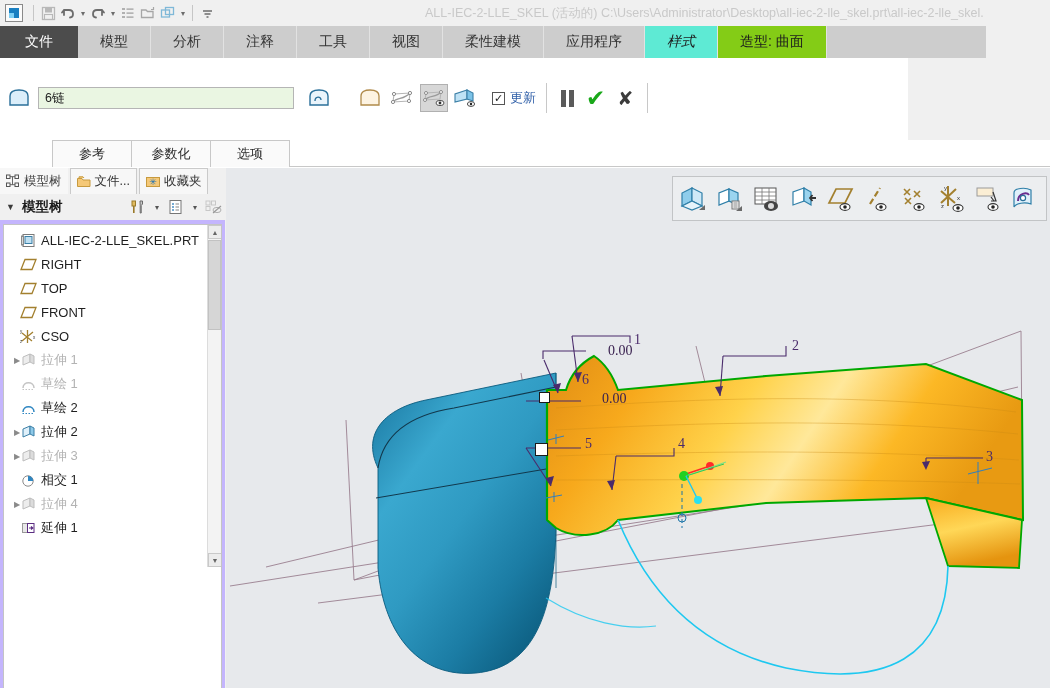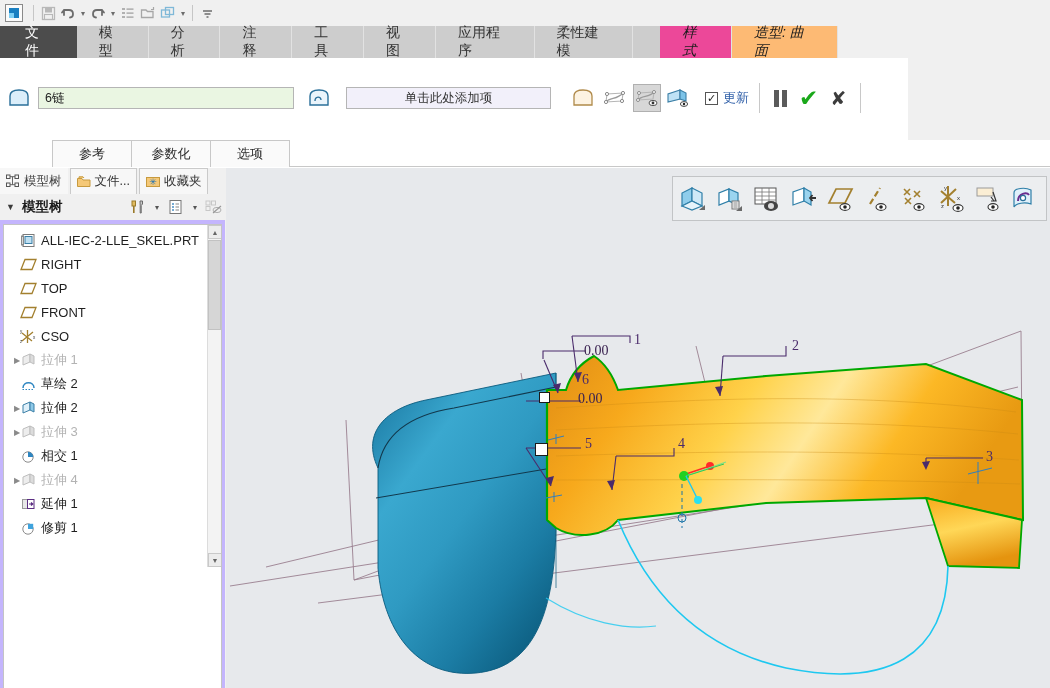--- a/index.html
+++ b/index.html
@@ -33,33 +33,33 @@
   }
   .qa-btn.dim { color: #b8b8b8; }
   .qa-caret { font-size: 8px; color: #6c6c6c; padding: 0 3px; }
   .title-text {
     position: absolute; left: 425px; top: 5px; width: 625px;
     color: #c9c9c9; font-size: 12.5px; white-space: nowrap; overflow: hidden;
   }
 
   
   .ribbon-tabs {
-    position: absolute; top: 26px; left: 0; width: 838px; height: 32px;
+    position: absolute; top: 26px; left: 0; width: 986px; height: 32px;
     background: #cdcdcd;
     display: flex; align-items: stretch;
     font-size: 14px;
   }
   .rtab {
     display: flex; align-items: center; justify-content: center;
     padding: 16px 22px; color: #333; cursor: default;
     border-right: 1px solid #e2e2e2;
   }
   .rtab.file { background: #4c4c4c; color: #fff; padding: 0 25px; border-right: none;}
-  .rtab.style-active { background: #ec4899; color: #1d1d1d; font-style: italic; margin-left: 27px; }
-  .rtab.contextual { background: #fdba74; color: #1d1d1d; font-style: italic; border-right: none; }
+  .rtab.style-active { background: #5eead4; color: #1d1d1d; font-style: italic; }
+  .rtab.contextual { background: #84cc16; color: #1d1d1d; border-right: none; }
   .ribbon-tail { flex: 1; background: #cdcdcd; border-left: 1px solid #e2e2e2;}
 
   
   .dashboard {
     position: absolute; top: 58px; left: 0; width: 908px; height: 82px;
     background: #fff;
     border-bottom: 1px solid #ffffff;
   }
   .dash-row {
     position: absolute; top: 20px; left: 0; width: 1050px; height: 40px;
@@ -160,21 +160,21 @@
   
   .gtoolbar {
     position: absolute; top: 176px; left: 672px; height: 45px;
     background: #eceef0; border: 1px solid #c2c4c6;
     display: flex; align-items: center; padding: 0 2px; gap: 1px;
   }
   .gbtn { width: 36px; height: 40px; display:flex;align-items:center;justify-content:center;}
 
   
   .lbl { position: absolute; color: #4a2b6b; font-size: 14px; font-family: "Liberation Serif", serif;}
-  .dimtxt { position:absolute; color:#3a2250; font-size:14px; font-family:"Liberation Serif", serif;}
+  .dimtxt { position:absolute; color:#3a2250; font-size:14px; font-family:"Liberation Serif", serif;margin-left:24px;}
   .handle { position:absolute; width:11px; height:11px; background:#fff; border:1.5px solid #1a1a1a;}
 </style>
 </head>
 <body>
 
 <div id="app">
 
   <div class="titlebar">
     <div class="qa-logo">
         <i></i>
@@ -221,31 +221,32 @@
           <rect x="5.5" y="1.5" width="8" height="7" fill="none" stroke="#7fb8d8" stroke-width="1.3"></rect>
         </svg>
     </div>
     <div class="qa-caret">▾</div>
     <div class="qa-sep"></div>
     <div class="qa-btn">
       <svg width="13" height="13" viewBox="0 0 13 13">
           <path d="M2 4 L11 4 M3.5 7 L9.5 7 M5.5 10 L7.5 10" stroke="#6c6c6c" stroke-width="1.5"></path>
         </svg>
     </div>
+    <div class="title-text">ALL-IEC-2-LLE_SKEL (活动的) C:\Users\Administrator\Desktop\all-iec-2-lle_skel.prt\all-iec-2-lle_skel.</div>
   </div>
 
   <div class="ribbon-tabs">
     <div class="rtab file">文件</div>
     <div class="rtab">模型</div>
     <div class="rtab">分析</div>
     <div class="rtab">注释</div>
     <div class="rtab">工具</div>
     <div class="rtab">视图</div>
+    <div class="rtab">柔性建模</div>
     <div class="rtab">应用程序</div>
-    <div class="rtab">柔性建模</div>
     <div class="rtab style-active">样式</div>
     <div class="rtab contextual">造型: 曲面</div>
     <div class="ribbon-tail"></div>
   </div>
 
   <div class="dashboard">
     <div class="dash-row">
 
       <div class="surf-icon">
         <svg width="22" height="18" viewBox="0 0 22 18">
@@ -253,21 +254,20 @@
           </svg>
       </div>
       <div class="field green">6链</div>
 
       <div class="surf-icon" style="margin-left:14px">
         <svg width="22" height="18" viewBox="0 0 22 18">
             <path d="M2 16 L2 7 C2 2.5 6 1 11 1 C16 1 20 2.5 20 7 L20 16 Z" fill="#eaf4fb" stroke="#2a6f99" stroke-width="1.4"></path>
             <path d="M7 12 C7 7 13 7 13 11" fill="none" stroke="#2a6f99" stroke-width="1.4"></path>
           </svg>
       </div>
-      <div class="field lav">单击此处添加项</div>
 
       <div class="icon-btn" style="margin-left:18px">
         <svg width="22" height="18" viewBox="0 0 22 18">
             <path d="M2 16 L2 7 C2 2.5 6 1 11 1 C16 1 20 2.5 20 7 L20 16 Z" fill="#fdf3e2" stroke="#b08a4a" stroke-width="1.3"></path>
           </svg>
       </div>
       <div class="icon-btn">
         <svg width="24" height="20" viewBox="0 0 24 20">
             <path d="M3 14 C7 9 14 12 20 5" fill="none" stroke="#9a9a9a" stroke-width="1.2"></path>
             <path d="M3 14 L4 6 L20 5 L19 13 Z" fill="none" stroke="#b5b5b5" stroke-width="1.1"></path>
@@ -450,20 +450,30 @@
           <span class="texp indent1">▶</span>
           <span class="ticon">
             <svg width="15" height="14" viewBox="0 0 15 14">
                 <path d="M2 12 L2 4 L9 1 L9 9 Z" fill="#ededed" stroke="#bdbdbd"></path>
                 <path d="M9 1 L13 3 L13 11 L9 9 Z" fill="#dcdcdc" stroke="#bdbdbd"></path>
               </svg>
           </span>
           <span class="tlabel">拉伸 1</span>
         </div>
 
+        <div class="trow dim">
+          <span class="texp none indent1">▶</span>
+          <span class="ticon">
+            <svg width="15" height="13" viewBox="0 0 15 13">
+                <path d="M2 10 C2 3 13 3 13 10" fill="none" stroke="#c4c4c4" stroke-width="1.5"></path>
+                <path d="M1.5 11.5 H13.5" stroke="#c4c4c4" stroke-dasharray="1.5 1.5"></path>
+              </svg>
+          </span>
+          <span class="tlabel">草绘 1</span>
+        </div>
 
         <div class="trow">
           <span class="texp none indent1">▶</span>
           <span class="ticon">
             <svg width="15" height="13" viewBox="0 0 15 13">
                 <path d="M2 10 C2 3 13 3 13 10" fill="none" stroke="#2e86c1" stroke-width="1.5"></path>
                 <path d="M1.5 11.5 H13.5" stroke="#2e86c1" stroke-dasharray="1.5 1.5"></path>
               </svg>
           </span>
           <span class="tlabel">草绘 2</span>
@@ -518,30 +528,20 @@
           <span class="ticon">
             <svg width="15" height="14" viewBox="0 0 15 14">
                 <rect x="1.5" y="2.5" width="5" height="9" fill="#e8e8e8" stroke="#999"></rect>
                 <rect x="6.5" y="2.5" width="6.5" height="9" fill="#fff" stroke="#5b2d82"></rect>
                 <path d="M8 7 H11.5 M10 5.5 L11.8 7 L10 8.5" stroke="#5b2d82" stroke-width="1.2" fill="none"></path>
               </svg>
           </span>
           <span class="tlabel">延伸 1</span>
         </div>
 
-        <div class="trow">
-          <span class="texp none indent1">▶</span>
-          <span class="ticon">
-            <svg width="15" height="14" viewBox="0 0 15 14">
-                <circle cx="7" cy="8" r="5.2" fill="#fff" stroke="#8a8a8a"></circle>
-                <path d="M7 8 L12.2 8 L12.2 2.8 L7 2.8 Z" fill="#3fa3dd"></path>
-              </svg>
-          </span>
-          <span class="tlabel">修剪 1</span>
-        </div>
 
       </div>
 
       <div class="tree-scroll">
         <div class="ts-up">▲</div>
         <div class="ts-thumb"></div>
         <div class="ts-dn">▼</div>
       </div>
     </div>
 

